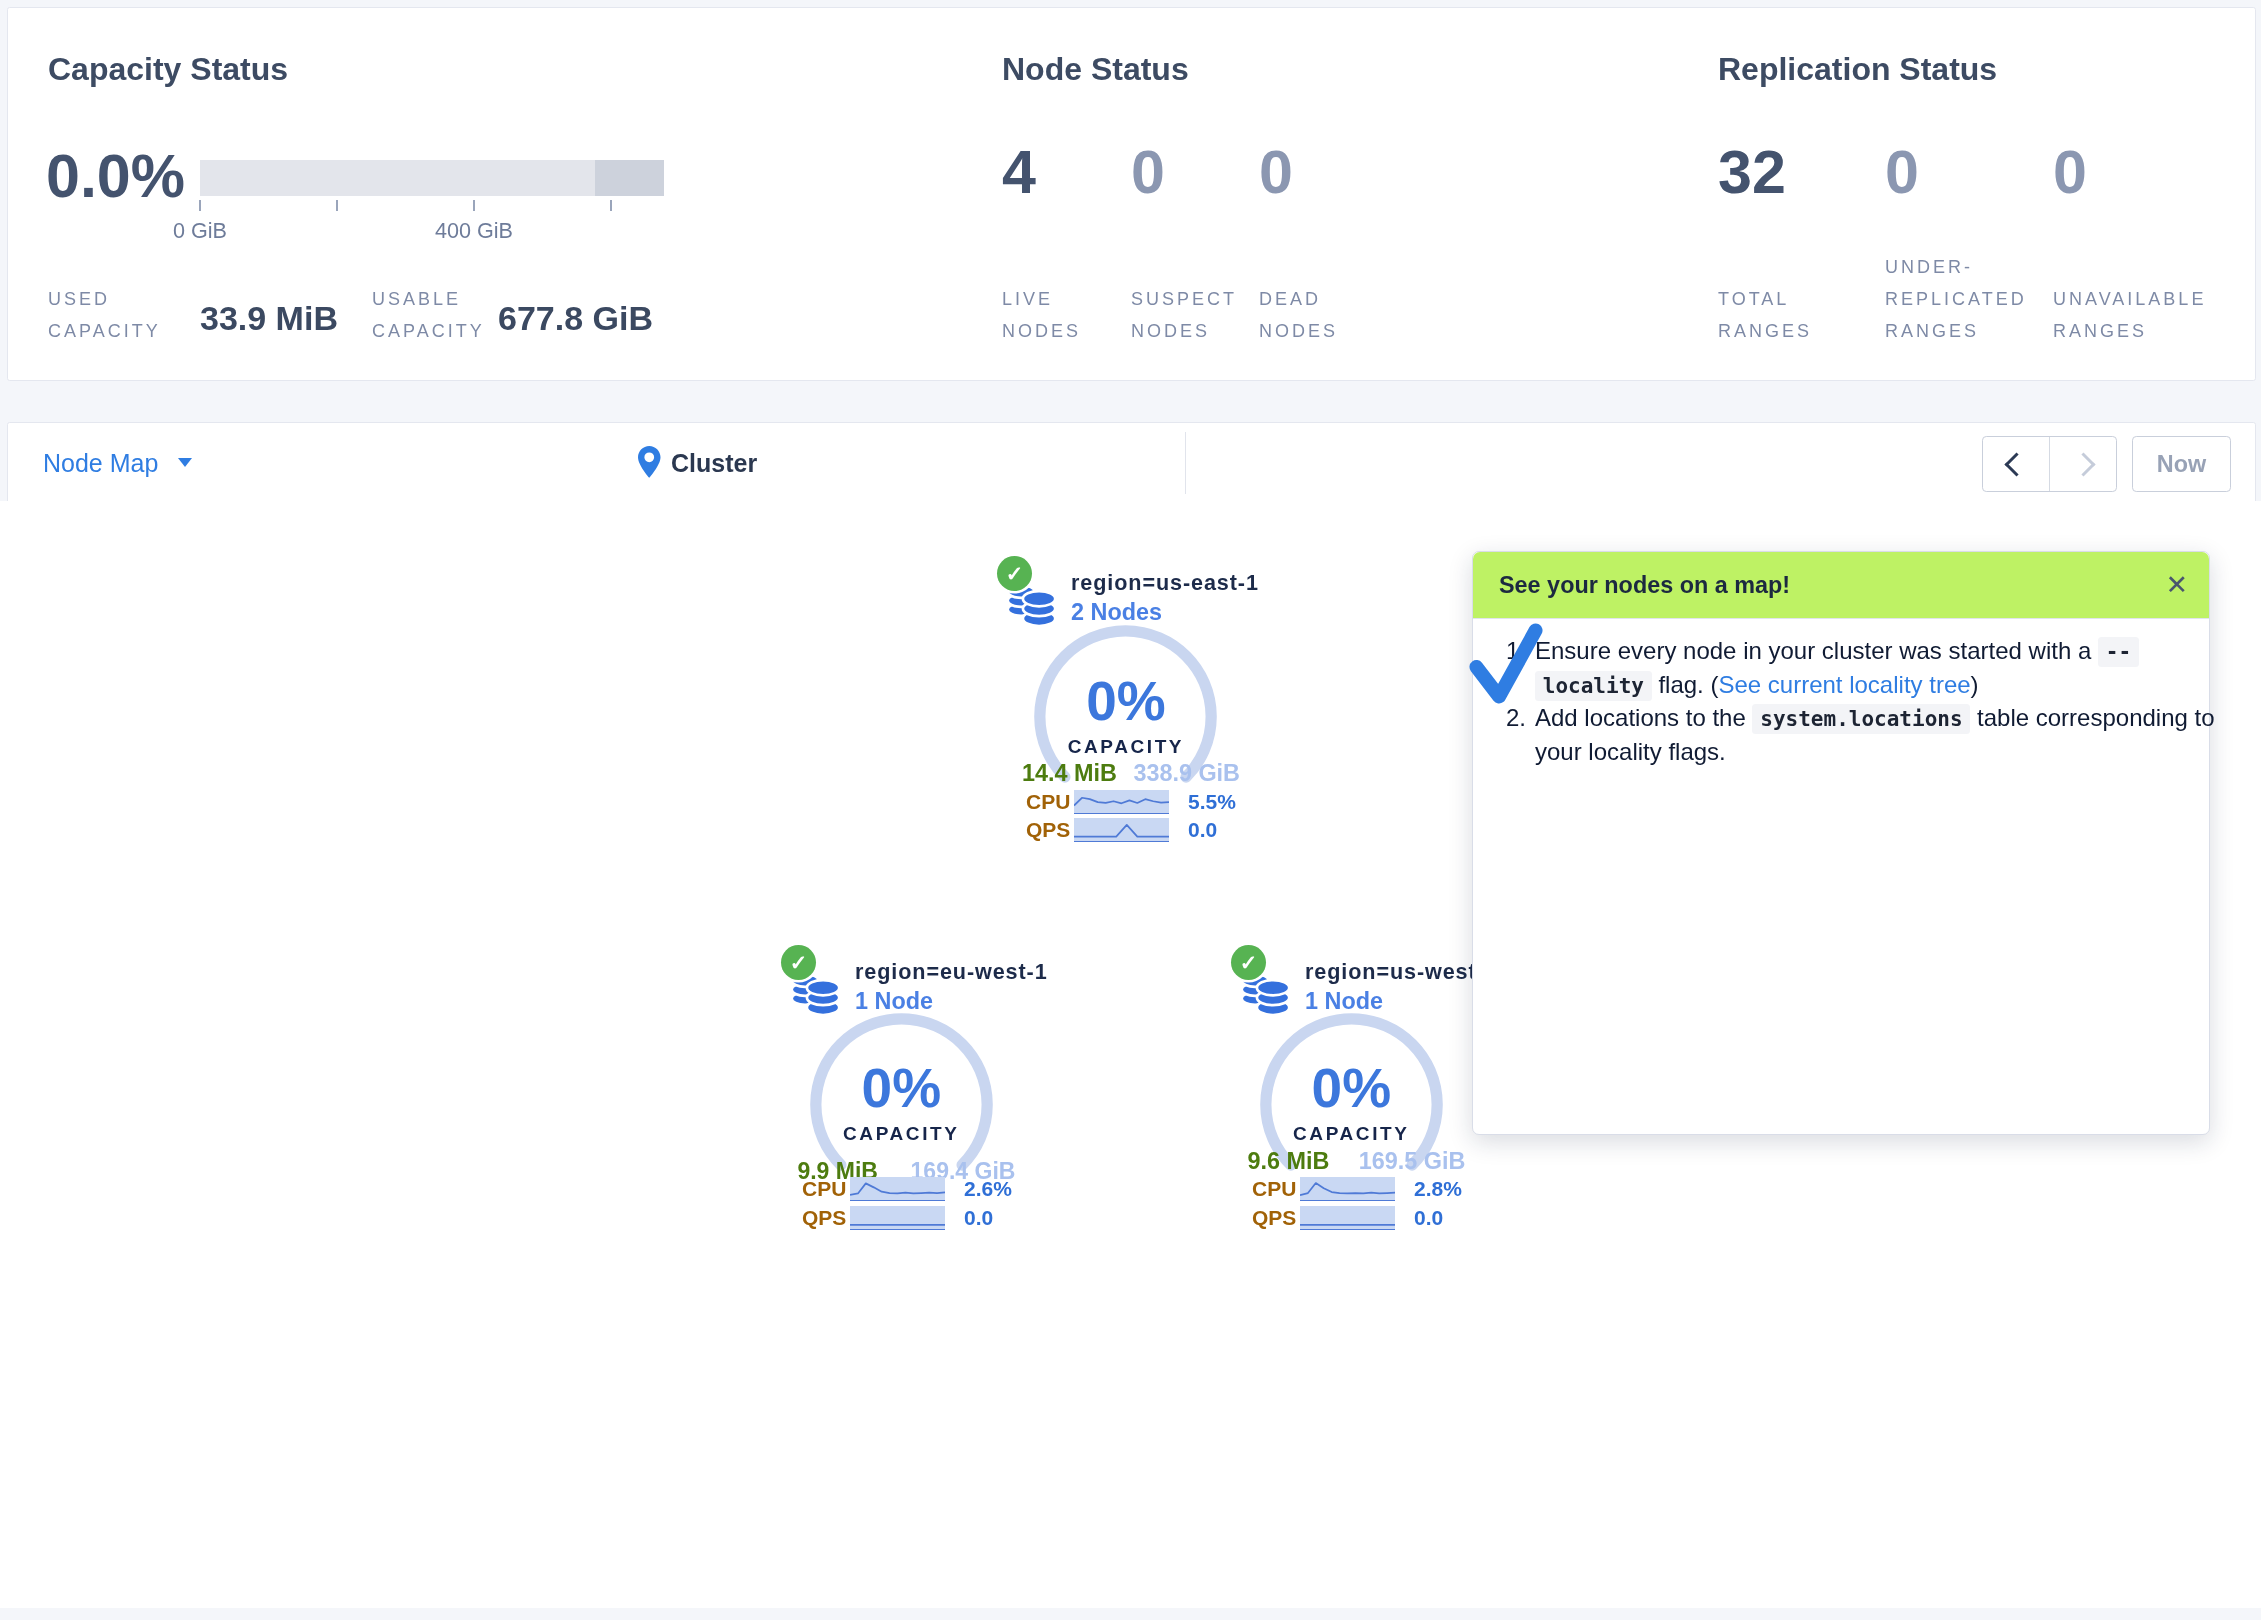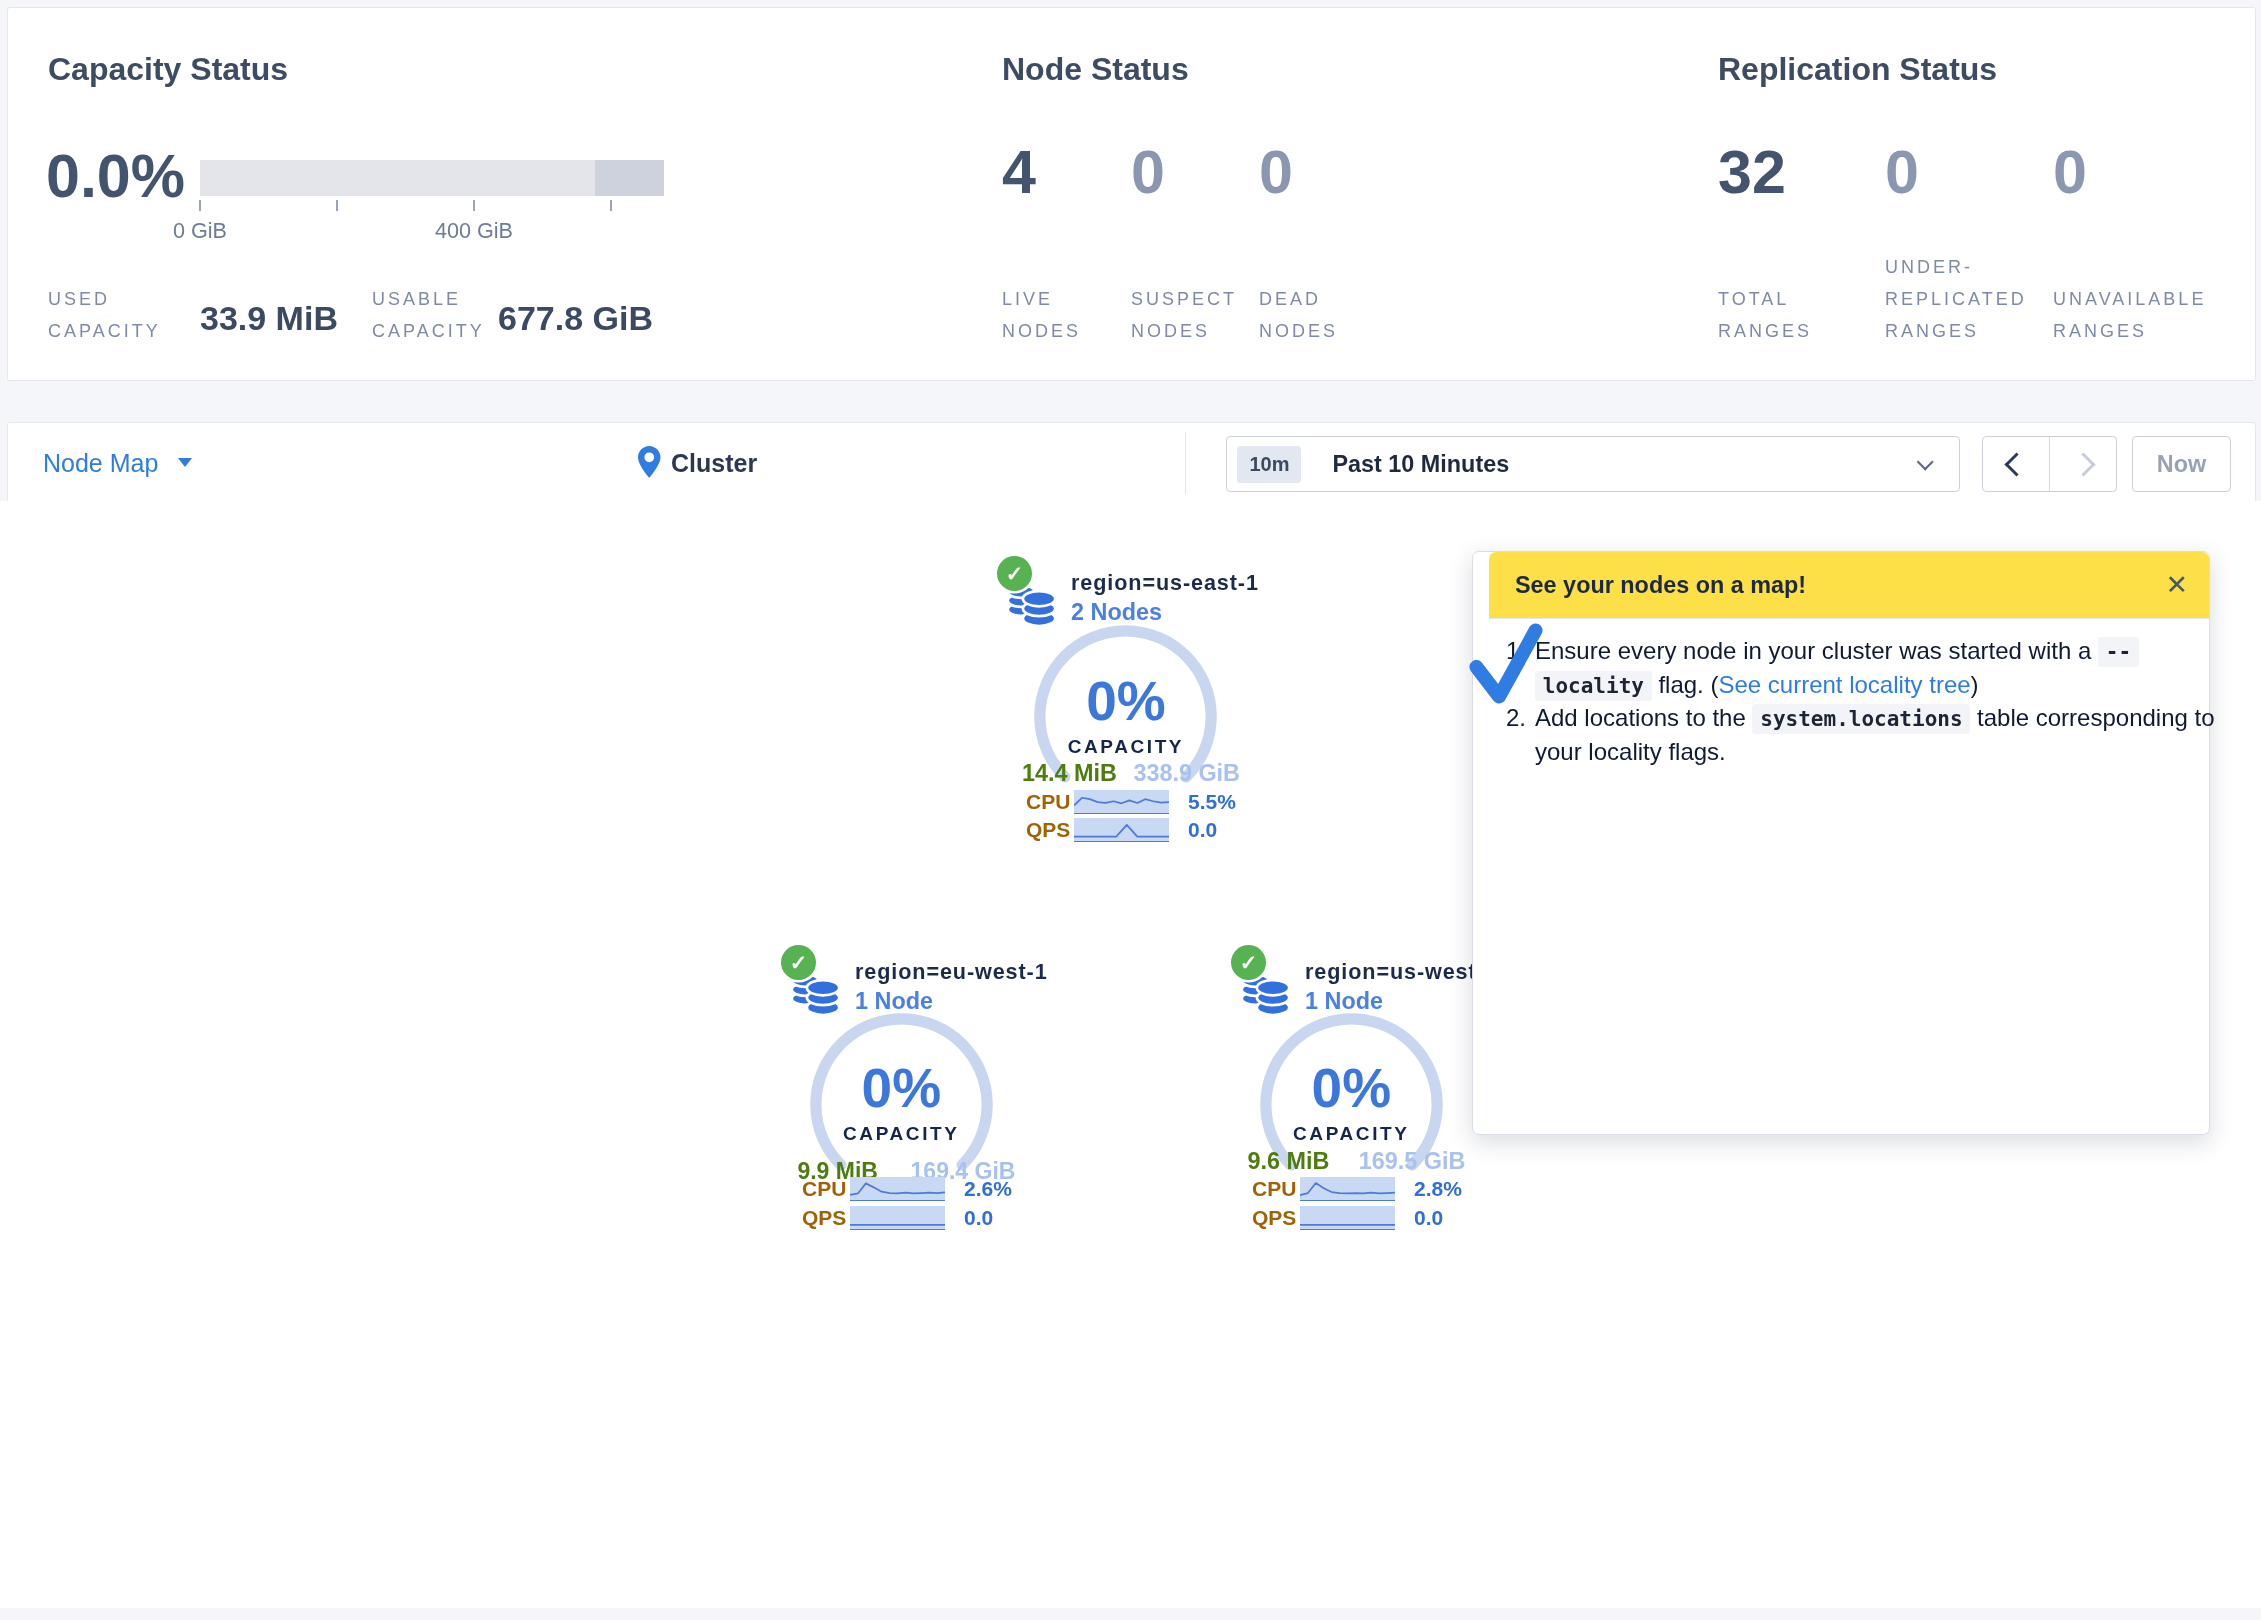--- a/index.html
+++ b/index.html
@@ -47,21 +47,21 @@
   .val-used{color:#4d7c0f;font-weight:600;}
   .val-total{color:#a9c1ee;font-weight:600;}
   .metric-row{position:absolute;display:flex;align-items:center;white-space:nowrap;}
   .metric-label{font-weight:700;color:#a16207;}
   .spark{background:#c9d8f3;border-bottom:1.7px solid #4f7ad6;position:relative;}
   .metric-val{font-weight:700;color:#2f6fd6;}
 
   
   .popup{position:absolute;left:1472px;top:551px;width:736px;height:582px;background:#fff;border:0.9px solid #d9dde8;
          border-radius:7px;box-shadow:0 7px 24px rgba(20,30,60,.16);z-index:5;}
-  .popup-head{position:absolute;left:16px;top:0;right:0;height:66px;background:#fde047;border-bottom:0.9px solid #e1e5ed;border-radius:7px 7px 0 0;}
+  .popup-head{position:absolute;left:0;top:0;right:0;height:66px;background:#bef264;border-bottom:0.9px solid #e1e5ed;border-radius:7px 7px 0 0;}
   .popup-title{position:absolute;left:26px;top:0;line-height:66px;font-size:23.4px;font-weight:700;color:#1c2940;}
   .popup-link{position:absolute;left:310px;top:0;line-height:66px;font-size:23.4px;color:#2f7de2;cursor:pointer;}
   .popup-close{position:absolute;right:21px;top:0;line-height:66px;font-size:27px;color:#49566e;cursor:pointer;}
   .step-line{position:absolute;font-size:24px;color:#101b33;white-space:nowrap;}
   .step-num{display:inline-block;width:29px;}
   .code-chip{font-family:"DejaVu Sans Mono",monospace;font-size:21px;font-weight:700;color:#1d2433;background:#f3f4f7;border-radius:3.5px;padding:2.6px 7.8px;}
   .step-link{color:#2f7de2;cursor:pointer;}
 </style>
 </head>
 <body>
@@ -139,25 +139,20 @@
 
     <span style="position:absolute;left:630px;top:23.4px;">
       <svg width="22.5" height="32" viewBox="0 0 24 34">
           <path d="M12 0C5.4 0 0 5.4 0 12c0 8.6 12 22 12 22s12-13.4 12-22C24 5.4 18.6 0 12 0zm0 17.2a5.2 5.2 0 1 1 0-10.4 5.2 5.2 0 0 1 0 10.4z" fill="#2f7de2"></path>
         </svg>
     </span>
     <div class="tb-crumb" style="left:663px;top:26px;">Cluster</div>
 
     <div class="tb-divider" style="left:1177px;"></div>
 
-    <div class="time-box" style="left:1218px;top:13px;width:732px;height:54px;">
-      <span class="time-badge">10m</span>
-      <span class="time-label">Past 10 Minutes</span>
-      <span class="chev chev-down" style="position:absolute;right:28px;top:19px;"></span>
-    </div>
     <div class="arrow-group" style="left:1974px;top:13px;">
       <div class="arrow-btn" style="border-right:0.9px solid #d5dae3;">
           <span class="chev chev-left"></span>
         </div>
       <div class="arrow-btn">
           <span class="chev chev-right"></span>
         </div>
     </div>
     <div class="now-btn" style="left:2124px;top:13px;">Now</div>
   </div>

